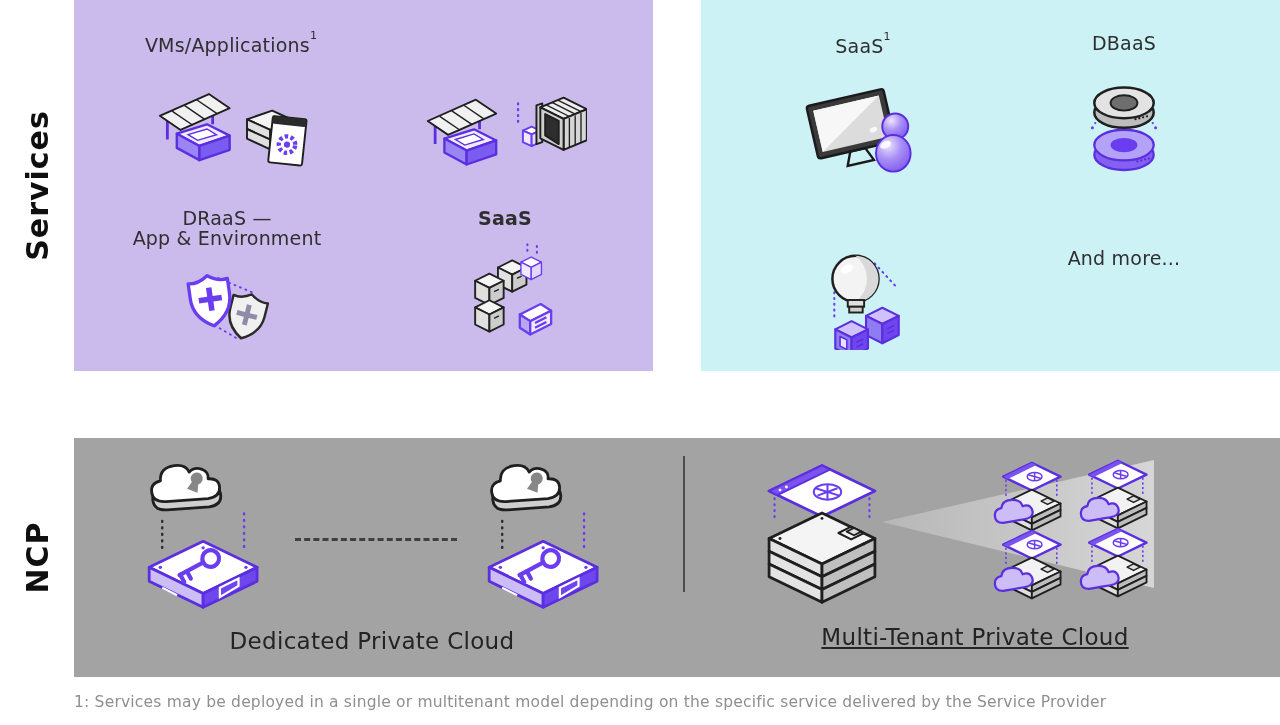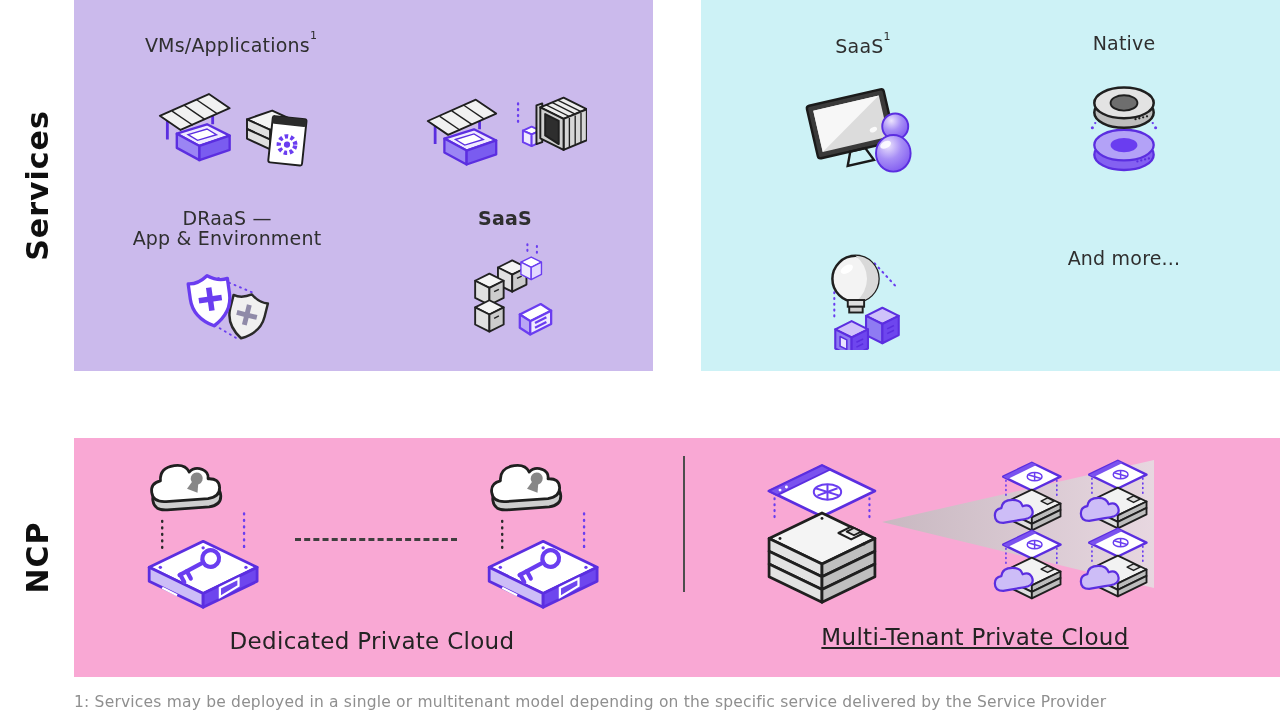--- a/index.html
+++ b/index.html
@@ -2,21 +2,21 @@
 <html><head>
 <meta charset="utf-8">
 <style>
   html,body{margin:0;padding:0;background:#ffffff;}
   body{font-family:"DejaVu Sans","Liberation Sans",sans-serif;}
   .stage{position:relative;width:1280px;height:725px;background:#ffffff;overflow:hidden;}
 
   .panel{position:absolute;}
   .panel-purple{left:74px;top:0;width:579px;height:371px;background:#cbbaec;}
   .panel-cyan{left:701px;top:0;width:579px;height:371px;background:#cdf2f6;}
-  .panel-gray{left:74px;top:438px;width:1206px;height:239px;background:#f9a8d4;}
+  .panel-gray{left:74px;top:438px;width:1206px;height:239px;background:#a3a3a3;}
 
   .side-label{position:absolute;left:0;width:74px;display:flex;align-items:center;justify-content:center;}
   .side-label span{transform:rotate(-90deg);white-space:nowrap;font-weight:700;font-size:30px;letter-spacing:1px;color:#0f0f0f;}
   .side-services{top:0;height:371px;}
   .side-ncp{top:438px;height:239px;}
 
   .cell-title{position:absolute;width:280px;text-align:center;color:#2f2f2f;font-size:19px;line-height:20px;letter-spacing:.2px;}
   .cell-title .t-line{display:block;}
   .cell-title sup{font-size:11px;position:relative;top:-6px;}
 
@@ -331,21 +331,21 @@
     <svg class="icon-abs" style="left:385px;top:243px;" width="95" height="105">
         <use href="#sym-saas"></use>
       </svg>
   </div>
 
   <div class="panel panel-cyan">
     <div class="cell-title" style="left:22px;top:33px;">
       <span class="t-line"><span>SaaS</span><sup>1</sup></span>
     </div>
     <div class="cell-title" style="left:283px;top:33px;">
-      <span class="t-line"><span>Native</span></span>
+      <span class="t-line"><span>DBaaS</span></span>
     </div>
     <div class="cell-title" style="left:283px;top:248px;">
       <span class="t-line"><span>And more...</span></span>
     </div>
 
     <svg class="icon-abs" style="left:100px;top:72px;" width="125" height="105">
         <use href="#sym-daas"></use>
       </svg>
     <svg class="icon-abs" style="left:377px;top:74px;" width="92" height="100">
         <use href="#sym-dbaas"></use>

